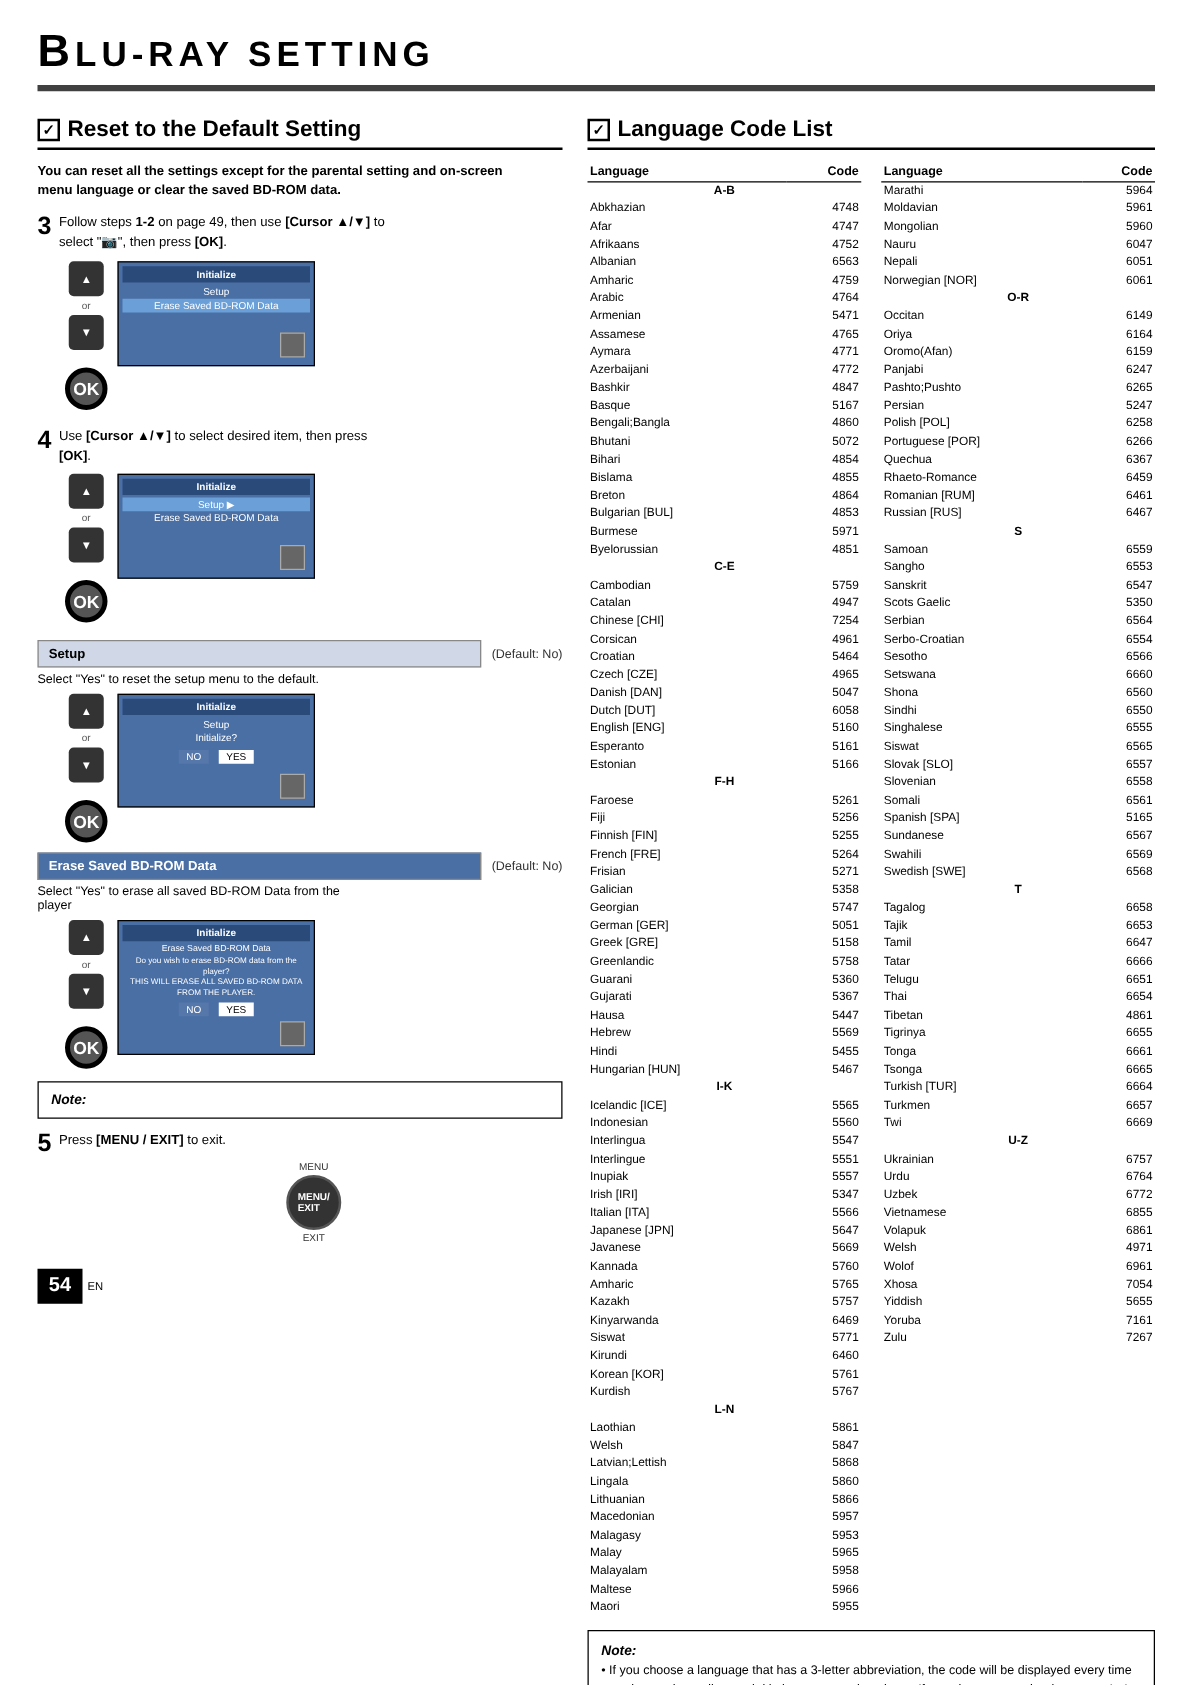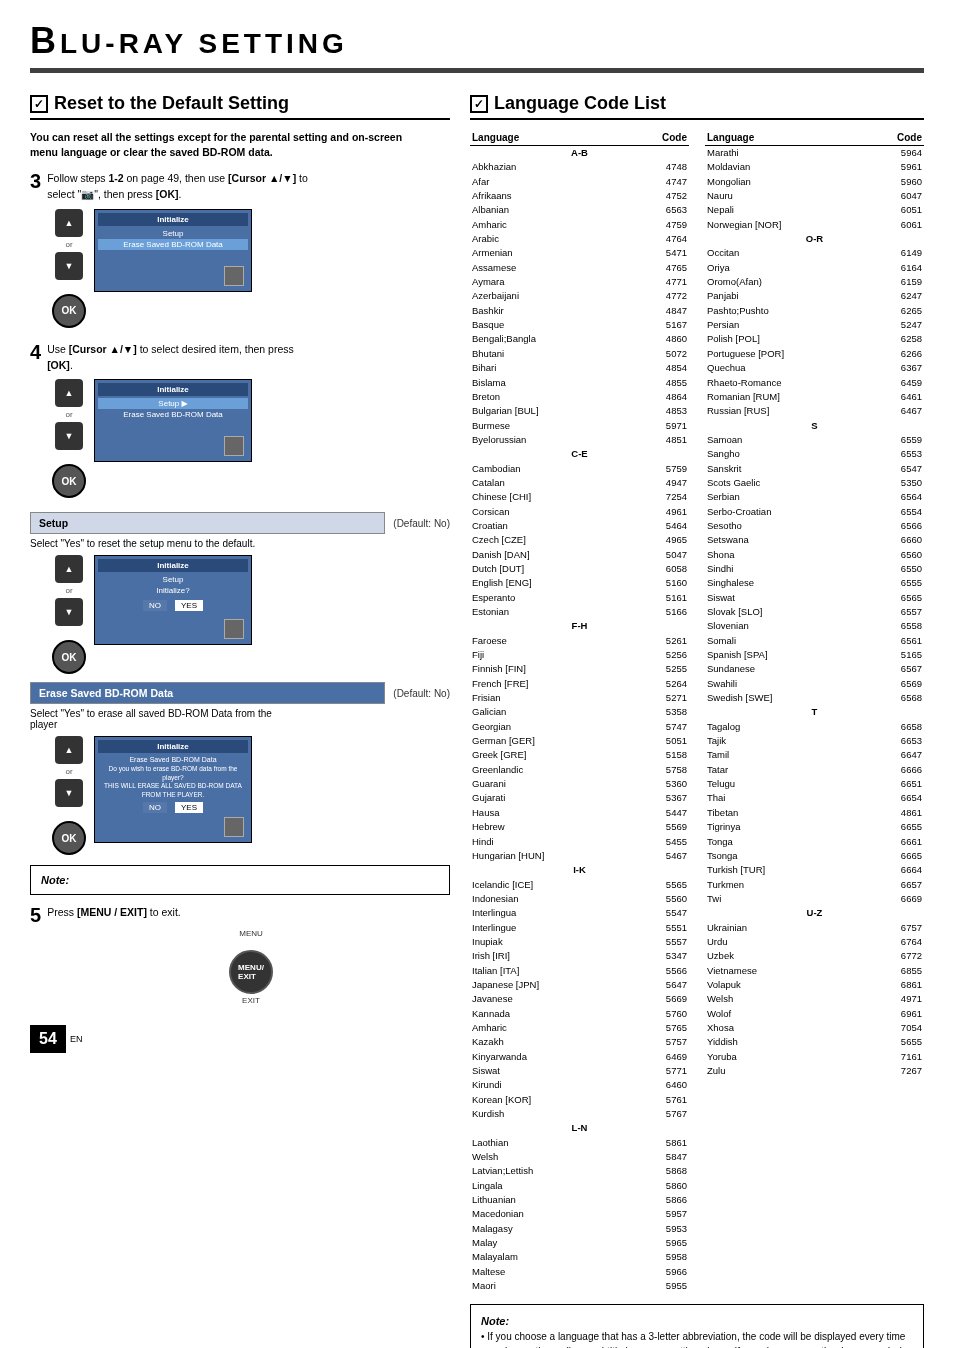--- a/index.html
+++ b/index.html
@@ -114,23 +114,23 @@
     }
     .remote-ok-btn {
       width: 34px;
       height: 34px;
       background: #555;
       border-radius: 50%;
       display: flex;
       align-items: center;
       justify-content: center;
       color: #fff;
-      font-size: 10px;
-      font-weight: bold;
-      border: 2px solid #000000;
+      font-size: 14px;
+      font-weight: bold;
+      border: 4px solid #000000;
     }
     .remote-label {
       font-size: 8px;
       color: #555;
     }
     .screen-mock {
       border: 1.5px solid #000;
       background: #4a6fa5;
       width: 158px;
       min-height: 60px;
@@ -278,21 +278,21 @@
       align-items: center;
       justify-content: center;
       color: #fff;
       font-size: 8px;
       font-weight: bold;
       border: 2px solid #555;
     }
     .menu-label-top {
       font-size: 8px;
       color: #333;
-      margin-bottom: 12px;
+      margin-bottom: 2px;
     }
     .menu-label-bottom {
       font-size: 8px;
       color: #333;
       margin-top: 2px;
     }
   </style>
 </head>
 <body>
 

